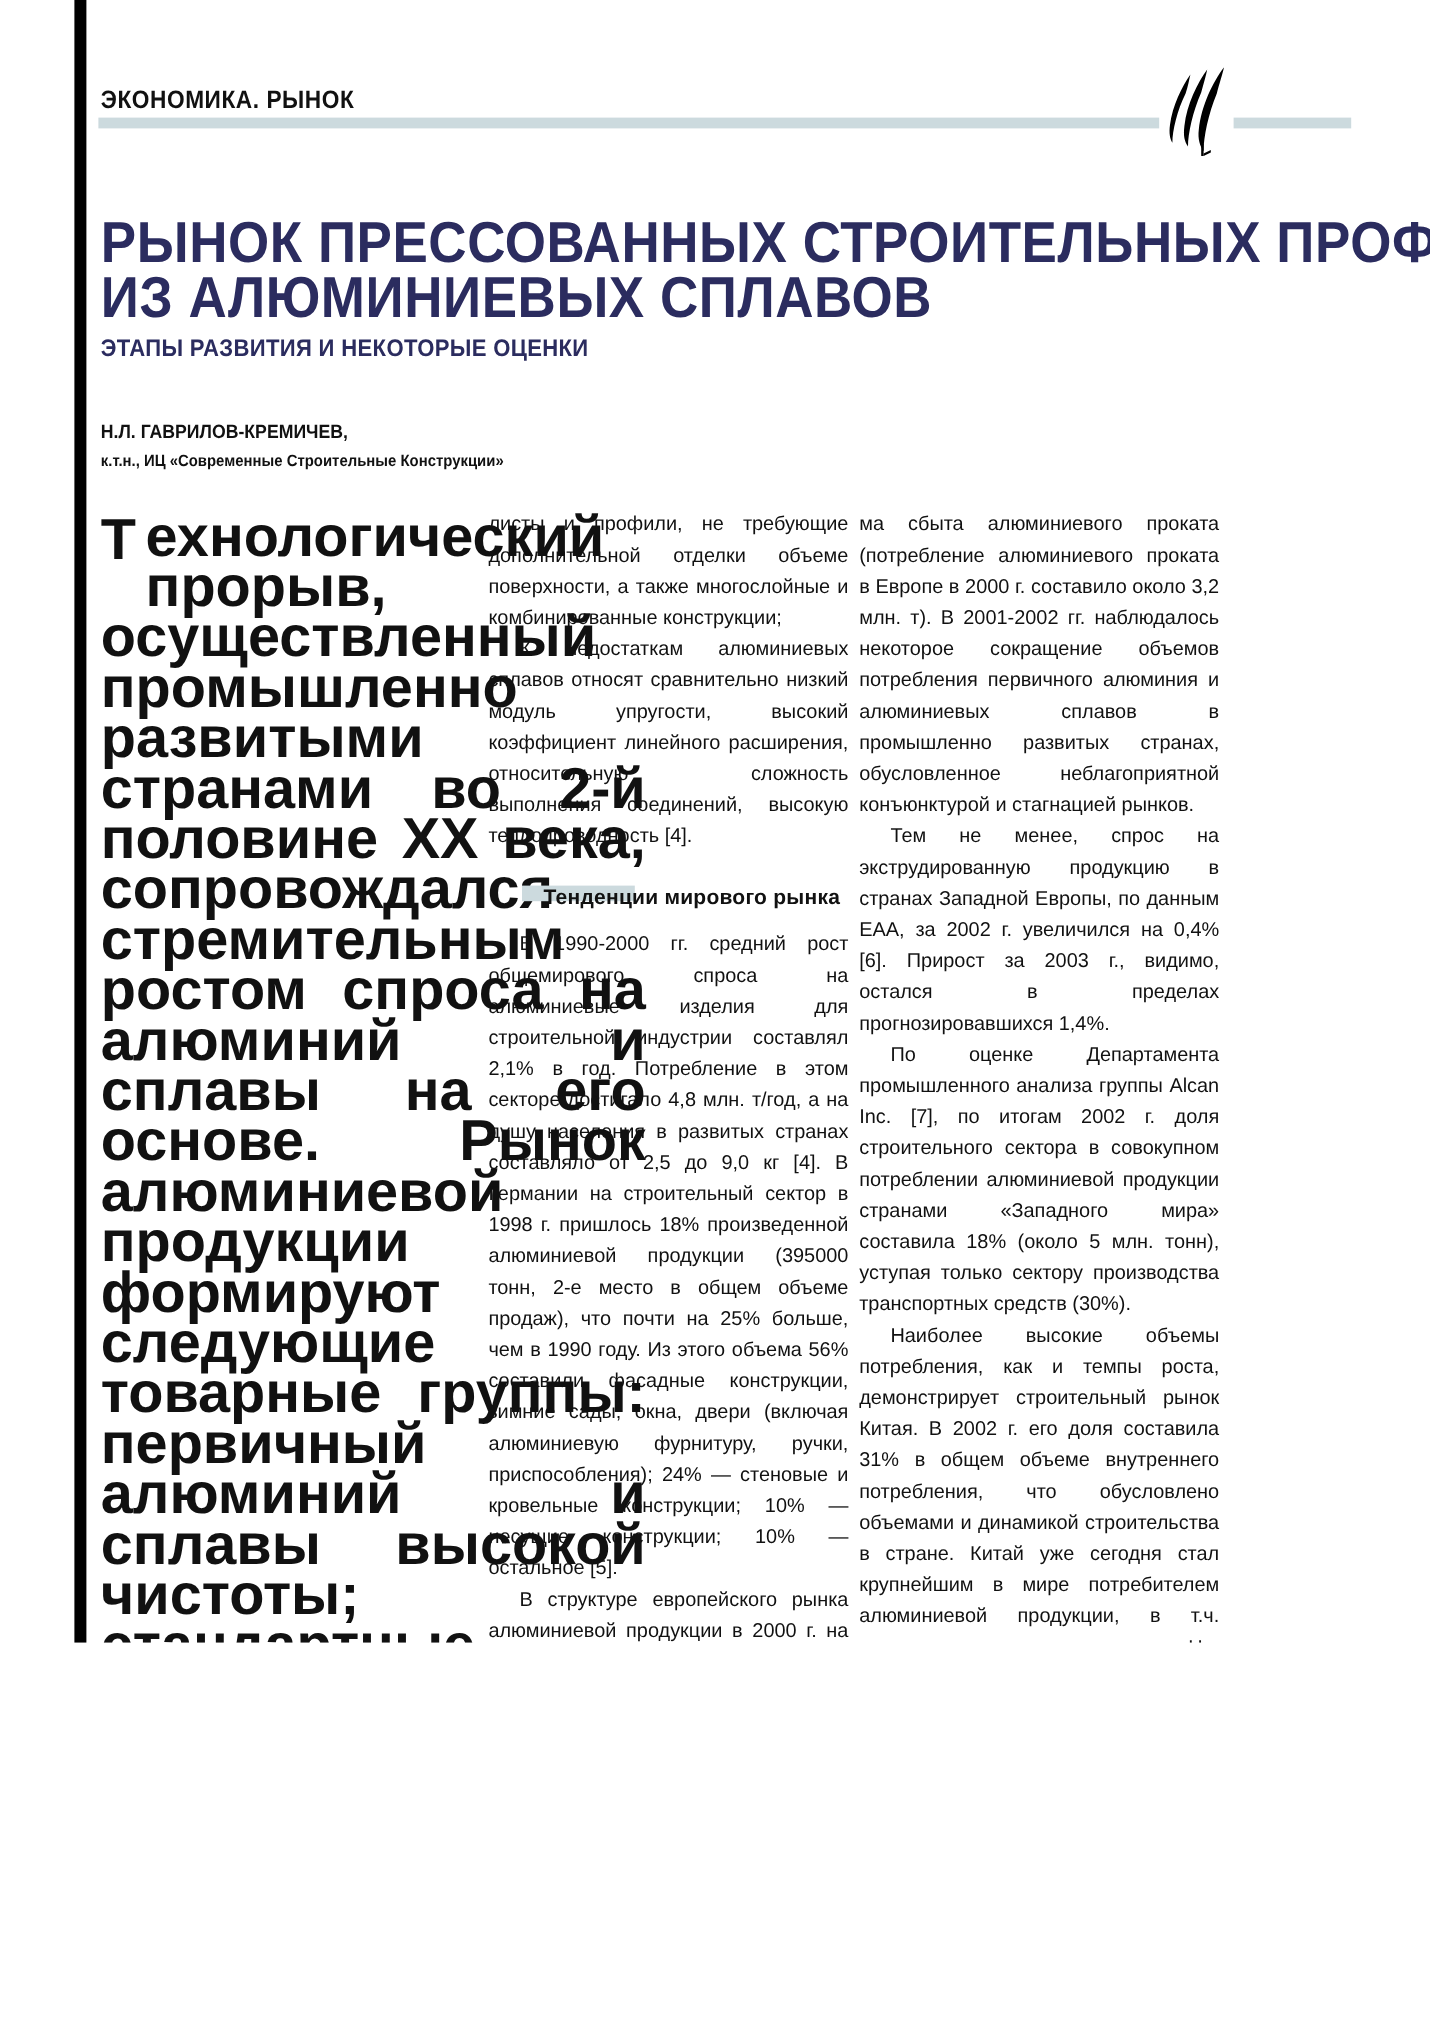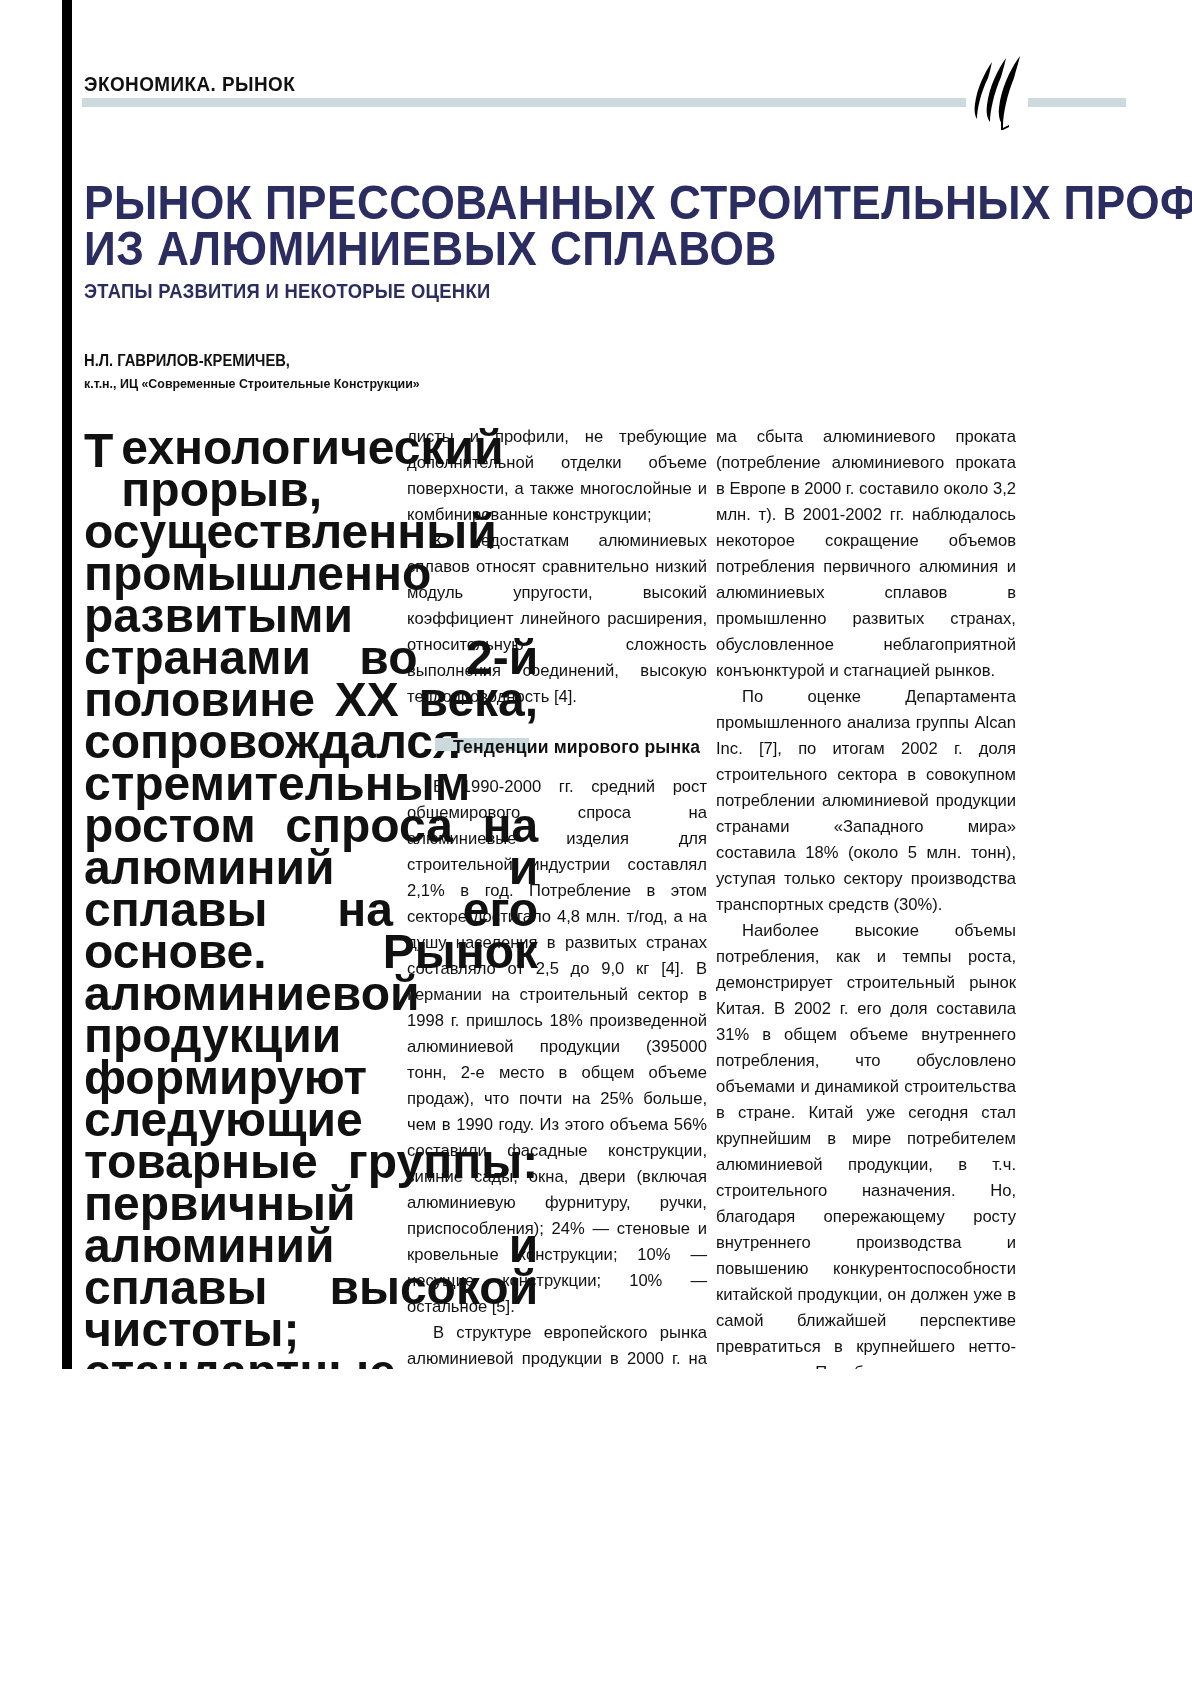--- a/index.html
+++ b/index.html
@@ -120,20 +120,21 @@
     </div>
   <div class="col col-2">
       <p class="para flush">листы и профили, не требующие дополнительной отделки объеме поверхности, а также многослойные и комбинированные конструкции;</p>
       <p class="para indent">К недостаткам алюминиевых сплавов относят сравнительно низкий модуль упругости, высокий коэффициент линейного расширения, относительную сложность выполнения соединений, высокую теплопроводность [4].</p>
       <div class="section-heading"><span class="hbar"></span><span class="htxt">Тенденции мирового рынка</span></div>
       <p class="para indent">В 1990-2000 гг. средний рост общемирового спроса на алюминиевые изделия для строительной индустрии составлял 2,1% в год. Потребление в этом секторе достигало 4,8 млн. т/год, а на душу населения в развитых странах составляло от 2,5 до 9,0 кг [4]. В Германии на строительный сектор в 1998 г. пришлось 18% произведенной алюминиевой продукции (395000 тонн, 2-е место в общем объеме продаж), что почти на 25% больше, чем в 1990 году. Из этого объема 56% составили фасадные конструкции, зимние сады, окна, двери (включая алюминиевую фурнитуру, ручки, приспособления); 24% — стеновые и кровельные конструкции; 10% — несущие конструкции; 10% — остальное [5].</p>
       <p class="para indent">В структуре европейского рынка алюминиевой продукции в 2000 г. на потребление в строительстве приходилось: 54% объема сбыта экструдированной продукции; 8% объема сбыта литейных сплавов; 3% объе-</p>
     </div>
   <div class="col col-3">
       <p class="para flush">ма сбыта алюминиевого проката (потребление алюминиевого проката в Европе в 2000 г. составило около 3,2 млн. т). В 2001-2002 гг. наблюдалось некоторое сокращение объемов потребления первичного алюминия и алюминиевых сплавов в промышленно развитых странах, обусловленное неблагоприятной конъюнктурой и стагнацией рынков.</p>
+      <p class="para indent">Тем не менее, спрос на экструдированную продукцию в странах Западной Европы, по данным EAA, за 2002 г. увеличился на 0,4% [6]. Прирост за 2003 г., видимо, остался в пределах прогнозировавшихся 1,4%.</p>
       <p class="para indent">По оценке Департамента промышленного анализа группы Alcan Inc. [7], по итогам 2002 г. доля строительного сектора в совокупном потреблении алюминиевой продукции странами «Западного мира» составила 18% (около 5 млн. тонн), уступая только сектору производства транспортных средств (30%).</p>
       <p class="para indent">Наиболее высокие объемы потребления, как и темпы роста, демонстрирует строительный рынок Китая. В 2002 г. его доля составила 31% в общем объеме внутреннего потребления, что обусловлено объемами и динамикой строительства в стране. Китай уже сегодня стал крупнейшим в мире потребителем алюминиевой продукции, в т.ч. строительного назначения. Но, благодаря опережающему росту внутреннего производства и повышению конкурентоспособности китайской продукции, он должен уже в самой ближайшей перспективе превратиться в крупнейшего нетто-экспортера. По объему производства экструдированной продукции Китай вышел на второе (после США) место в мире,</p>
     </div>
 
   <div class="pagenum-box"></div>
   <div class="pagenum">2</div>
   <div class="journal-line">ССК ▪ «ОКНА и ДВЕРИ» ▪ №7(88) 2004</div>
 
 </div>
 

